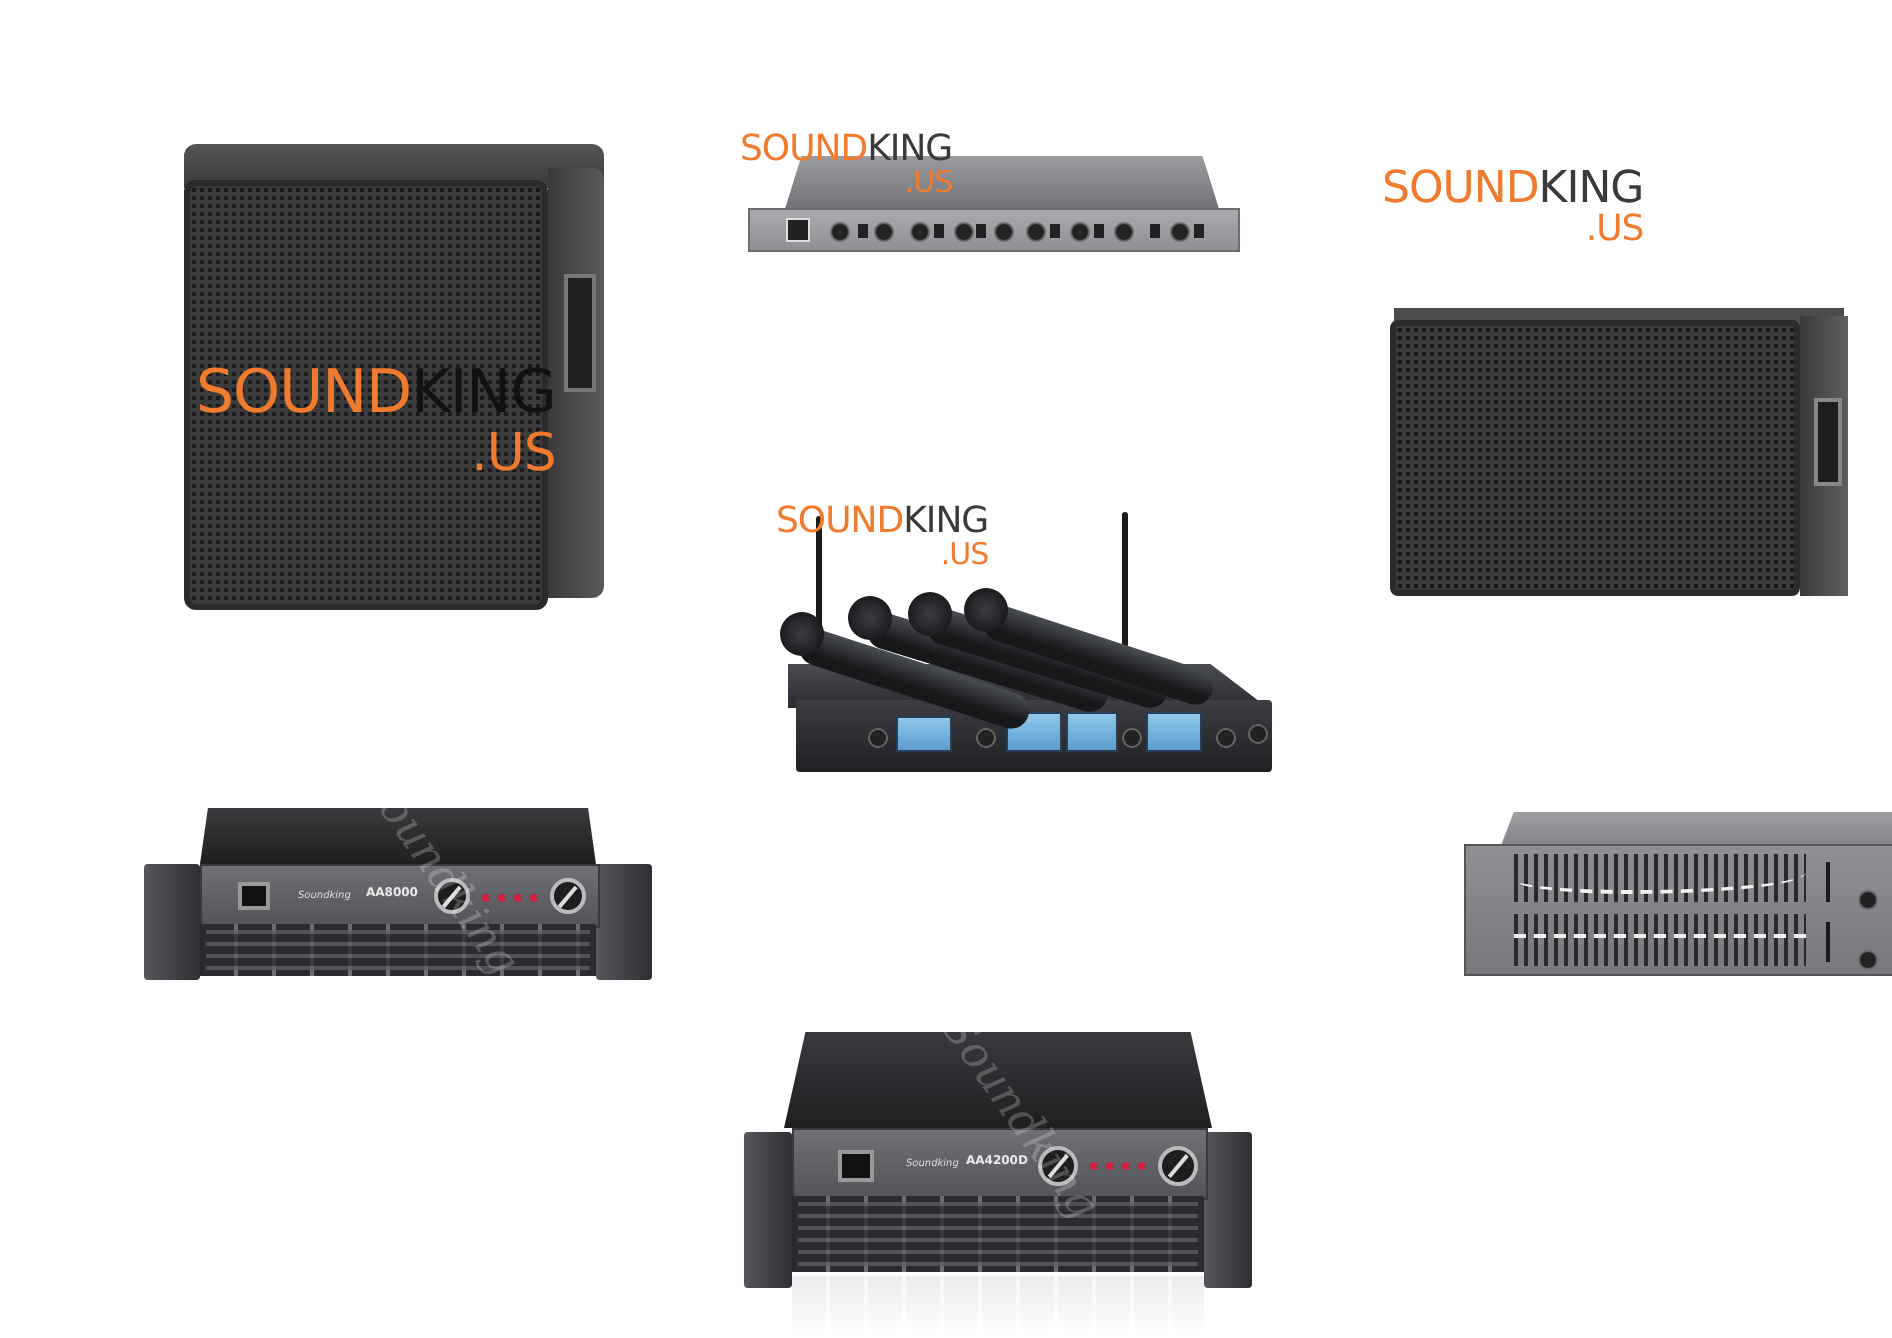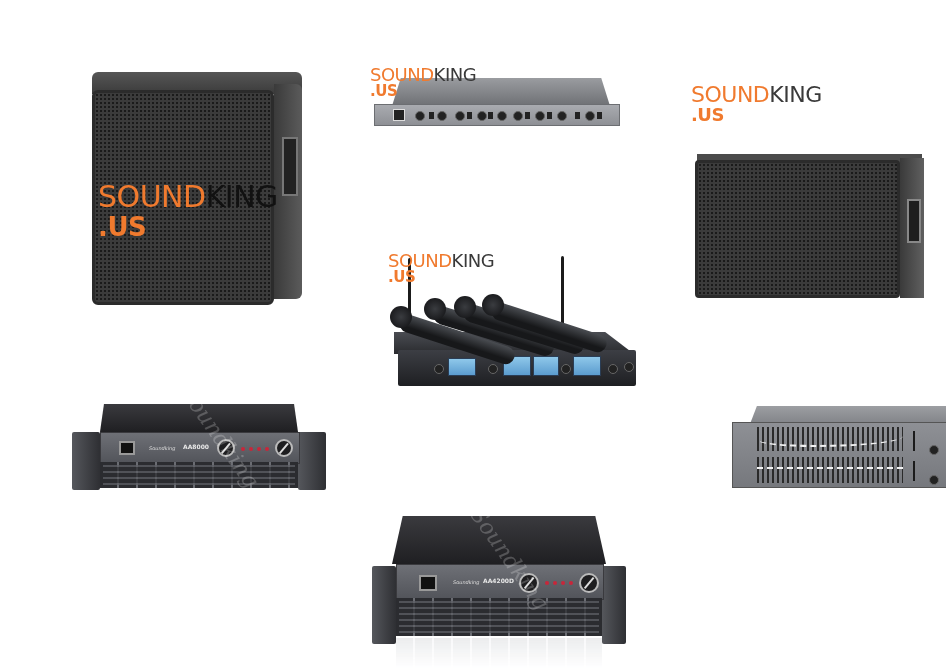--- a/index.html
+++ b/index.html
@@ -1,21 +1,21 @@
 <!DOCTYPE html>
 <html><head>
 <meta charset="utf-8">
 <style>
   html,body{margin:0;padding:0;background:#ffffff;}
   body{width:946px;height:669px;position:relative;overflow:hidden;font-family:"DejaVu Sans",sans-serif;}
   .product{position:absolute;}
   .logo{position:absolute;font-family:"DejaVu Sans",sans-serif;letter-spacing:-0.5px;line-height:1;white-space:nowrap;z-index:5;}
   .logo .sound{color:#f07a2e;}
   .logo .king{color:#3a3a3a;}
-  .logo .us{display:block;text-align:left;color:#f07a2e;font-weight:bold;}
+  .logo .us{display:block;text-align:right;color:#f07a2e;}
   .logo.onDark .king{color:#111;}
   
   .grille{background-color:#3b3b3b;
     background-image:radial-gradient(circle,#1a1a1a 1.1px,transparent 1.3px);
     background-size:4px 4px;}
   
   #spk1 .top{position:absolute;left:0;top:0;width:210px;height:22px;background:linear-gradient(#565656,#3b3b3b);transform:skewX(0deg);border-radius:6px 6px 0 0;}
   #spk1 .front{position:absolute;left:0;top:18px;width:182px;height:215px;border-radius:6px;border:3px solid #2b2b2b;box-sizing:border-box;}
   #spk1 .side{position:absolute;left:182px;top:12px;width:28px;height:215px;background:linear-gradient(90deg,#3a3a3a,#5b5b5b);border-radius:0 6px 6px 0;}
   #spk1 .handle{position:absolute;left:190px;top:65px;width:12px;height:55px;background:#222;border:2px solid #777;}

